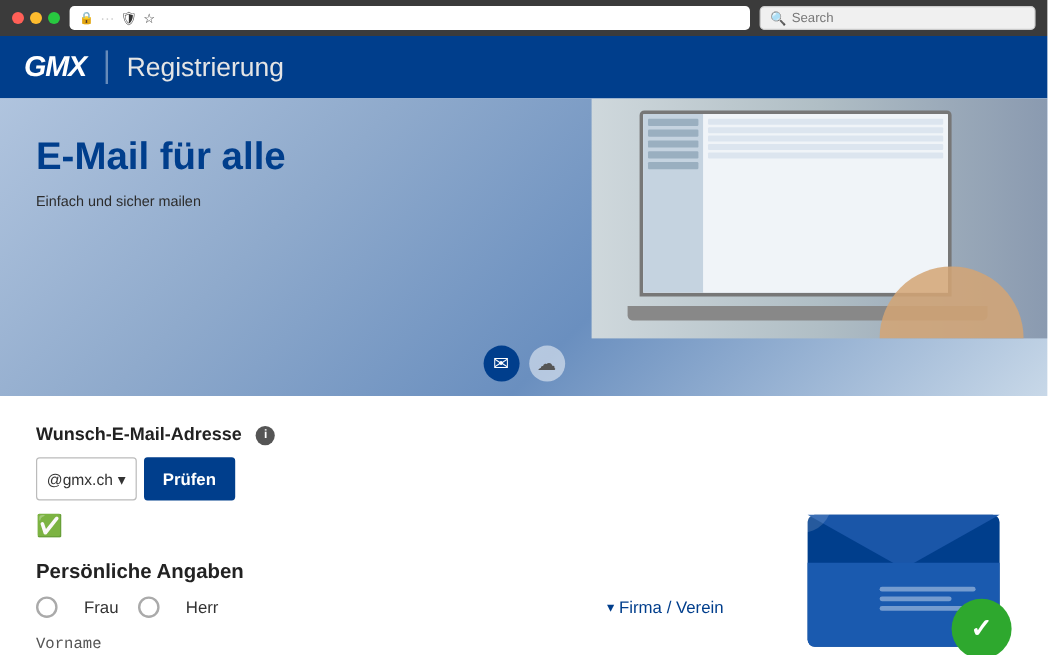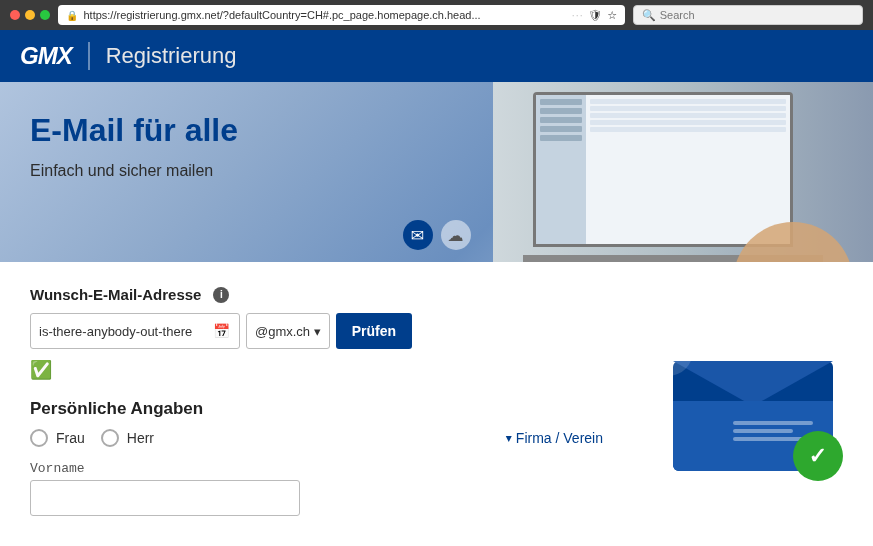--- a/index.html
+++ b/index.html
@@ -75,37 +75,37 @@
     }
     .gmx-subtitle {
       font-size: 22px;
       font-weight: 300;
       color: #e5e5e5;
     }
 
     
     .hero-banner {
       position: relative;
-      height: 180px;
+      height: 248px;
       background: linear-gradient(135deg, #b0c4de 0%, #8faacc 30%, #6a8fbf 60%, #c8d8e8 100%);
       overflow: hidden;
     }
     .hero-content {
       position: absolute;
       top: 30px;
       left: 30px;
     }
     .hero-title {
       font-size: 32px;
       font-weight: 700;
       color: #003e8c;
       margin-bottom: 10px;
     }
     .hero-subtitle {
-      font-size: 16px;
+      font-size: 12px;
       color: #2c2c2c;
       line-height: 1.5;
     }
     .hero-laptop {
       position: absolute;
       right: 0;
       top: 0;
       width: 380px;
       height: 200px;
       background: linear-gradient(to left, #8a9ab0, #b0bec5, #cfd8dc);
@@ -319,21 +319,21 @@
 
     .radio-row {
       display: flex;
       align-items: center;
       gap: 16px;
       margin-bottom: 14px;
     }
     .radio-label {
       display: flex;
       align-items: center;
-      gap: 8px;
+      gap: 22px;
       font-size: 14px;
       color: #333;
       cursor: pointer;
     }
     .radio-circle {
       width: 18px;
       height: 18px;
       border-radius: 50%;
       border: 2px solid #aaa;
       background: #fff;
@@ -453,21 +453,20 @@
 <body>
 
 <div class="browser-chrome">
   <div class="browser-dots">
     <div class="dot red"></div>
     <div class="dot yellow"></div>
     <div class="dot green"></div>
   </div>
   <div class="address-bar">
     <span class="lock-icon">🔒</span>
-    <span class="url-text">https://registrierung.gmx.net/?defaultCountry=CH#.pc_page.homepage.ch.head...</span>
     <span class="dots-menu">···</span>
     <span>🛡</span>
     <span>☆</span>
   </div>
   <div class="search-bar-area">
     <span class="search-icon-small">🔍</span>
     <span>Search</span>
   </div>
 </div>
 
@@ -519,24 +518,20 @@
 </div>
 
 <div class="form-section">
   <div class="form-left">
     
     <div class="form-group-label">
       <span>Wunsch-E-Mail-Adresse</span>
       <span class="info-icon">i</span>
     </div>
     <div class="email-input-row">
-      <div class="email-input-wrap">
-        <span class="email-input-text">is-there-anybody-out-there</span>
-        <span class="calendar-icon">📅</span>
-      </div>
       <div class="domain-select">
         <span>@gmx.ch</span>
         <span>▾</span>
       </div>
       <button class="check-btn">Prüfen</button>
     </div>
     <div class="success-msg">
       <span class="success-icon">✅</span>
     </div>
 

